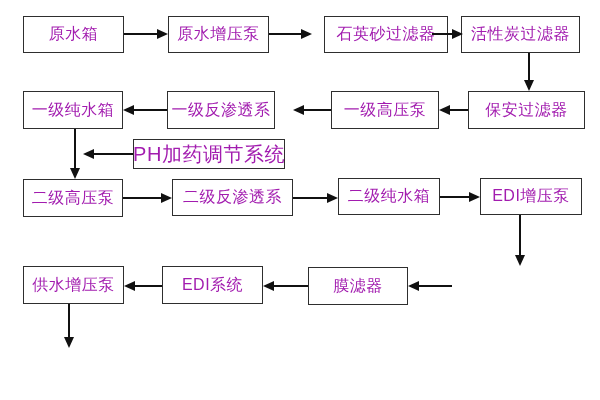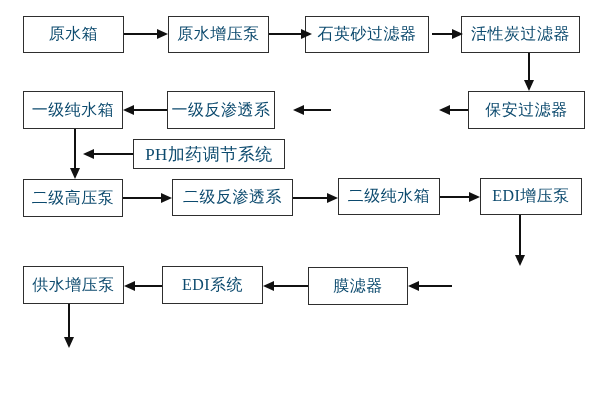--- a/index.html
+++ b/index.html
@@ -5,28 +5,27 @@
   html,body{margin:0;padding:0;background:#ffffff;}
   .canvas{
     position:relative;width:600px;height:400px;background:#ffffff;
     font-family:"Liberation Sans","DejaVu Sans",sans-serif;
     overflow:hidden;
   }
   .node{
     position:absolute;
     border:1.5px solid #2e2e2e;
     background:#ffffff;
-    color:#0c4a6e;
+    color:#a21caf;
     display:flex;align-items:center;justify-content:center;
     font-size:16px;letter-spacing:0.5px;
     box-sizing:border-box;
     white-space:nowrap;
-    font-family:Liberation Serif, serif;
   }
-  .node.small{font-size:17px;text-align:center;}
+  .node.small{font-size:20px;text-align:center;}
   .arrow{position:absolute;background:#111111;}
   .arrow-h{height:2px;}
   .arrow-v{width:2px;}
   .head-right::after{
     content:"";position:absolute;right:-10px;top:-4.5px;width:0;height:0;
     border-left:11px solid #111111;border-top:5.5px solid transparent;border-bottom:5.5px solid transparent;
   }
   .head-left::before{
     content:"";position:absolute;left:-10px;top:-4.5px;width:0;height:0;
     border-right:11px solid #111111;border-top:5.5px solid transparent;border-bottom:5.5px solid transparent;
@@ -36,30 +35,31 @@
     border-top:11px solid #111111;border-left:5.5px solid transparent;border-right:5.5px solid transparent;
   }
 </style>
 </head>
 <body>
 
 <div class="canvas">
 
   <div class="node" style="left:23px;top:16px;width:101px;height:37px">原水箱</div>
   <div class="node" style="left:168px;top:16px;width:101px;height:37px">原水增压泵</div>
-  <div class="node" style="left:305px;top:16px;width:124px;height:37px">石英砂过滤器</div>
+  <div class="node" style="left:324px;top:16px;width:124px;height:37px">石英砂过滤器</div>
   <div class="node" style="left:461px;top:16px;width:119px;height:37px">活性炭过滤器</div>
 
   <div class="arrow arrow-h head-right" style="left:124px;top:33px;width:34px"></div>
   <div class="arrow arrow-h head-right" style="left:269px;top:33px;width:33px"></div>
   <div class="arrow arrow-h head-right" style="left:432px;top:33px;width:21px"></div>
   <div class="arrow arrow-v head-down" style="left:528px;top:53px;height:28px"></div>
 
   <div class="node" style="left:23px;top:91px;width:100px;height:38px">一级纯水箱</div>
   <div class="node" style="left:167px;top:91px;width:108px;height:38px">一级反渗透系</div>
+  <div class="node" style="left:331px;top:91px;width:108px;height:38px">一级高压泵</div>
   <div class="node" style="left:468px;top:91px;width:117px;height:38px">保安过滤器</div>
 
   <div class="arrow arrow-h head-left" style="left:449px;top:109px;width:19px"></div>
   <div class="arrow arrow-h head-left" style="left:303px;top:109px;width:28px"></div>
   <div class="arrow arrow-h head-left" style="left:133px;top:109px;width:34px"></div>
   <div class="arrow arrow-v head-down" style="left:74px;top:129px;height:40px"></div>
 
   <div class="node small" style="left:133px;top:139px;width:152px;height:30px">PH加药调节系统</div>
   <div class="arrow arrow-h head-left" style="left:93px;top:153px;width:40px"></div>
 

